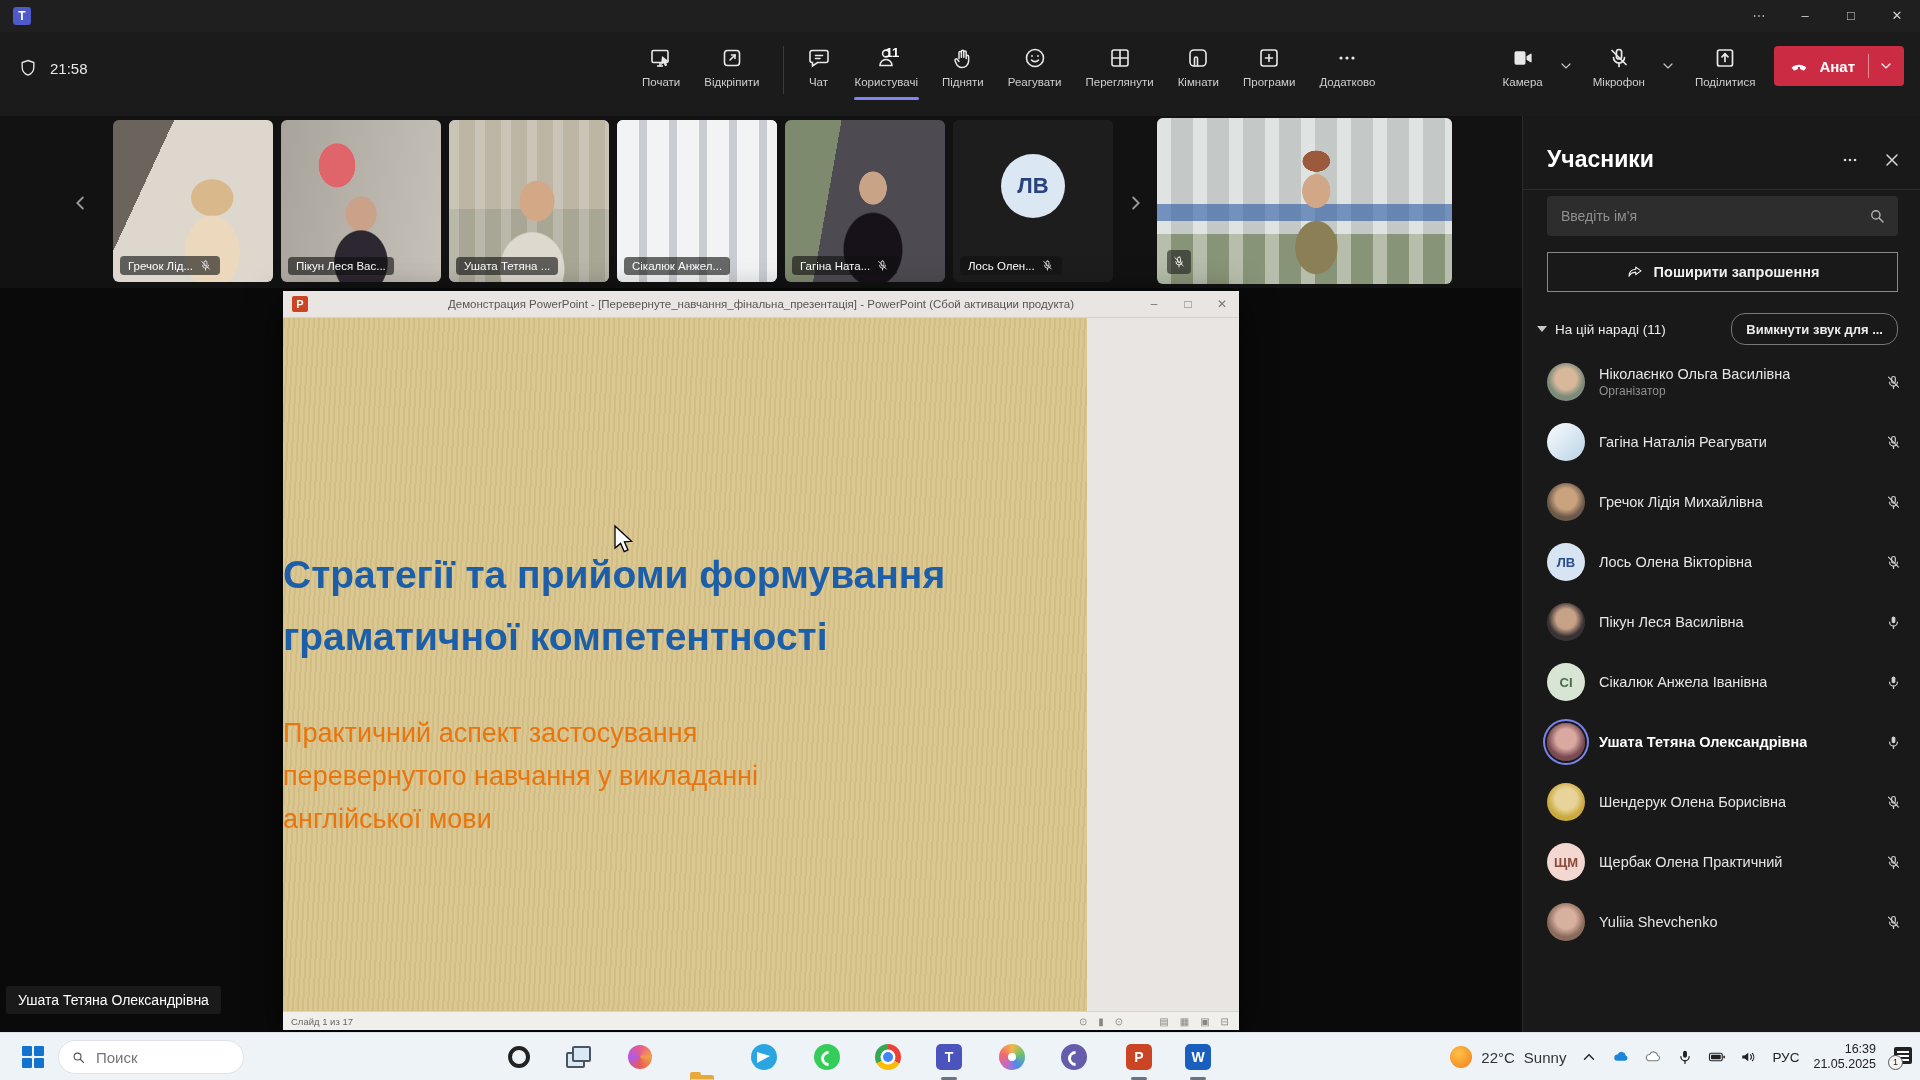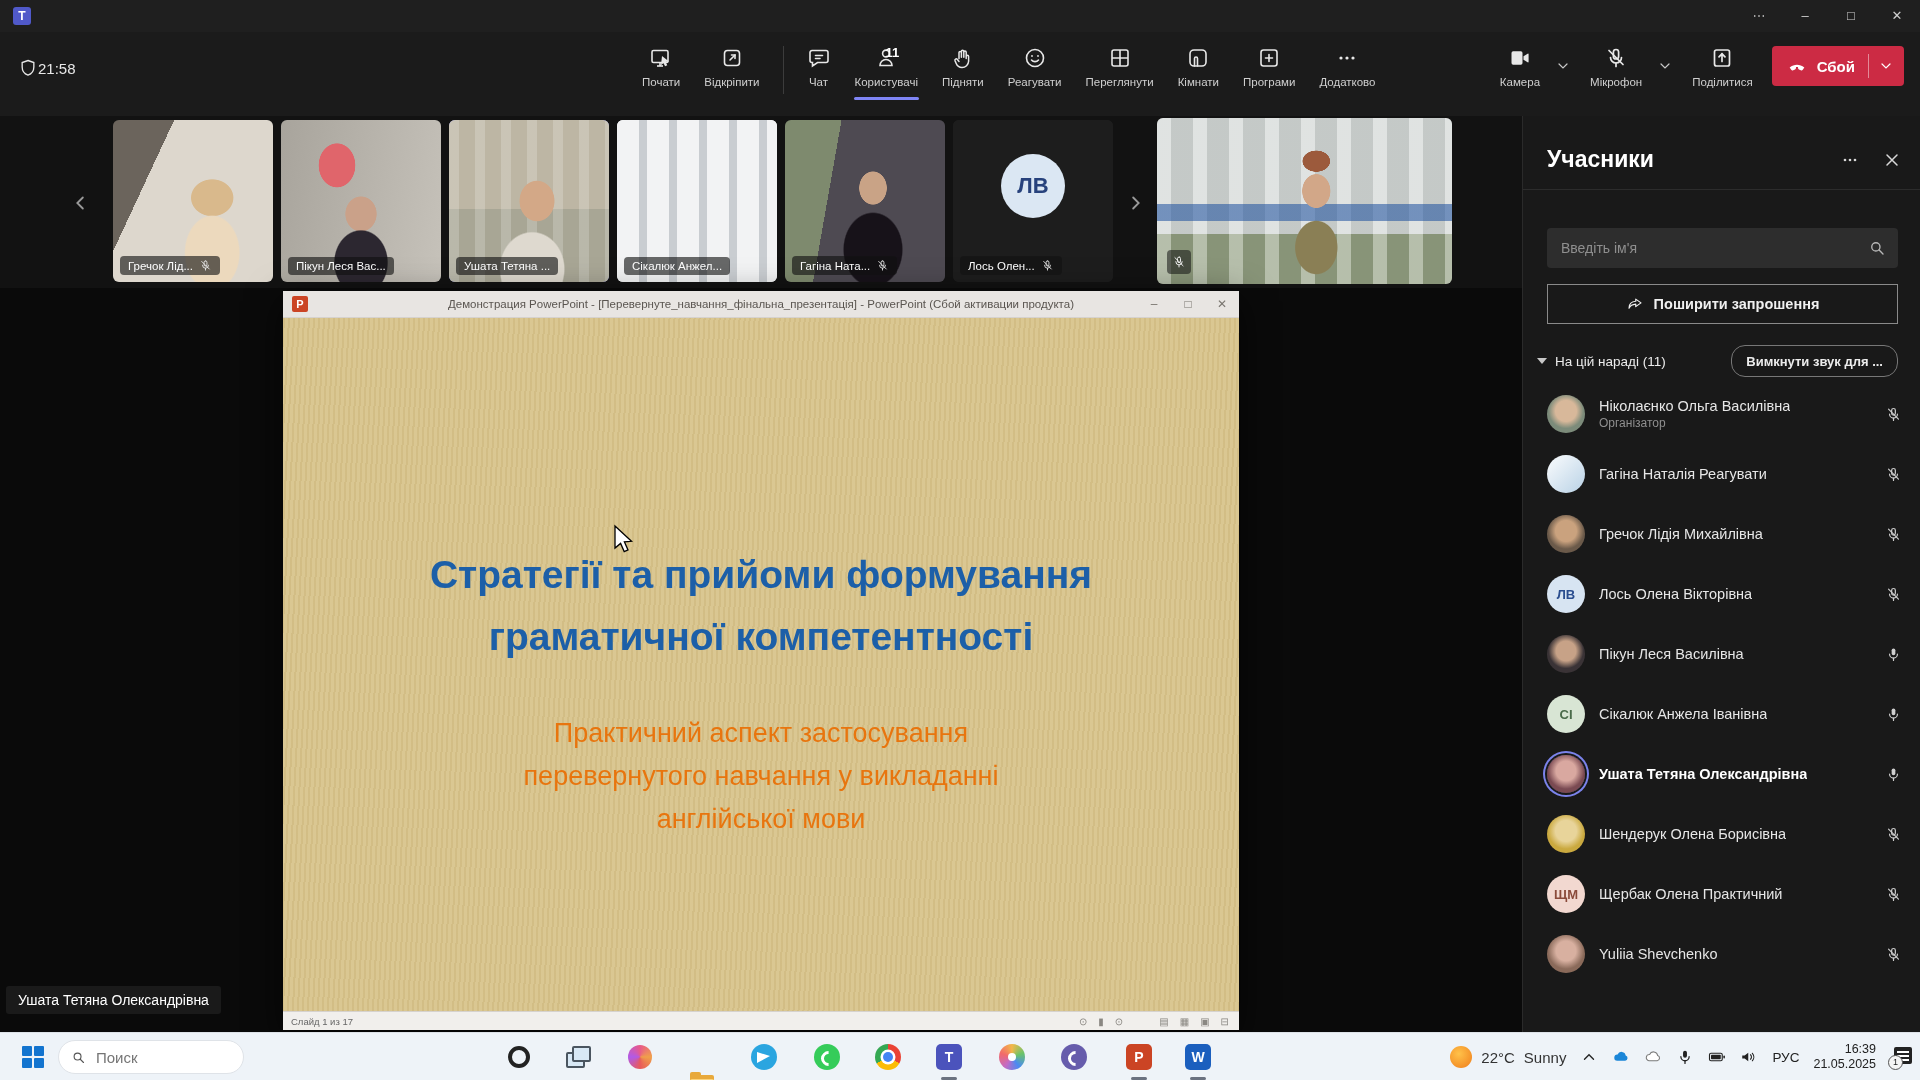--- a/index.html
+++ b/index.html
@@ -10,21 +10,21 @@
 
   
   #titlebar{position:absolute;left:0;top:0;width:1920px;height:32px;background:#1f1f1f;color:#e6e6e6}
   #tb-logo{position:absolute;left:13px;top:7px;width:18px;height:18px;background:#5059c9;border-radius:3px;
     color:#fff;font-size:12px;font-weight:bold;text-align:center;line-height:18px}
   #tb-title{position:absolute;left:42px;top:0;line-height:32px;font-size:13px;color:#ececec;white-space:nowrap}
   .winctl{position:absolute;top:0;height:32px;width:46px;text-align:center;line-height:32px;color:#cfcfcf;font-size:13px}
 
   
   #toolbar{position:absolute;left:0;top:32px;width:1920px;height:84px;background:#1b1b1b}
-  #tb-time{position:absolute;left:18px;top:26px;display:flex;align-items:center;gap:0;color:#e8e8e8;font-size:15px}
+  #tb-time{position:absolute;left:18px;top:26px;display:flex;align-items:center;gap:12px;color:#e8e8e8;font-size:15px}
   #tb-center{position:absolute;left:633px;top:10px;display:flex;align-items:flex-start;gap:6px}
   .tbtn{display:flex;flex-direction:column;align-items:center;gap:6px;color:#d8d8d8;padding:4px 9px;position:relative;cursor:pointer}
   .tbtn .tb-ic{width:24px;height:24px;color:#e8e8e8}
   .tb-lb{font-size:11.5px;color:#cfcfcf;white-space:nowrap}
   .tb-sep{width:1px;height:48px;background:#3c3c3c;margin:4px 8px 0}
   .tb-count{position:absolute;left:40px;top:3px;font-size:13px;font-weight:bold;color:#fff}
   .tb-activebar{position:absolute;left:8px;right:8px;bottom:-8px;height:3px;border-radius:2px;background:#7f85f5}
   #tb-right{position:absolute;right:16px;top:10px;display:flex;align-items:flex-start;gap:10px}
   .devgrp{display:flex;align-items:flex-start}
   .devchev{width:16px;height:16px;color:#c8c8c8;margin-top:16px;margin-left:6px}
@@ -73,42 +73,42 @@
   .spot-mic .ic{width:14px;height:14px;color:#f0f0f0}
 
   
   #ppt{position:absolute;left:283px;top:291px;width:956px;height:739px;background:#e8e5e2;
     box-shadow:0 10px 36px rgba(0,0,0,.65);border-radius:2px}
   #ppt-titlebar{position:absolute;left:0;top:0;width:100%;height:26px;background:#e8e5e2;border-bottom:1px solid #d6d2ce}
   #ppt-icon{position:absolute;left:9px;top:5px;width:16px;height:16px;background:#cb4424;border-radius:2px;
     color:#fff;font-size:11px;font-weight:bold;text-align:center;line-height:16px}
   #ppt-title{position:absolute;left:0;right:0;top:0;text-align:center;line-height:26px;font-size:11.5px;color:#5a5550;white-space:nowrap}
   .pptctl{position:absolute;top:0;height:26px;width:34px;text-align:center;line-height:26px;color:#7a7670;font-size:12px}
-  #slide{position:absolute;left:0;top:27px;width:956px;height:694px;overflow:hidden;text-align:center;
+  #slide{position:absolute;left:0;top:27px;width:804px;height:694px;overflow:hidden;
     background:repeating-linear-gradient(93deg,rgba(135,100,40,.07) 0 2px,rgba(255,255,255,.05) 2px 5px),#d8c48c}
   .slide-title{margin-top:226px;font-size:39px;line-height:62px;font-weight:bold;color:#1c5fa8}
   .slide-sub{margin-top:44px;font-size:27px;line-height:43px;color:#e8750e}
   #ppt-status{position:absolute;left:0;bottom:0;width:100%;height:18px;background:#f1efec;border-top:1px solid #d6d2ce;
     display:flex;align-items:center;font-size:9.5px;color:#666}
   #ppt-status .st-left{margin-left:8px}
   #ppt-status .st-icons{margin-left:auto;margin-right:10px;display:flex;gap:11px;color:#8a8782;font-size:10px}
   #cursor{position:absolute;left:612px;top:524px;z-index:40}
 
   
   #presenter{position:absolute;left:6px;top:986px;background:rgba(28,28,28,.88);color:#fff;
     font-size:14px;padding:6px 12px;border-radius:3px}
 
   
   #panel{position:absolute;left:1522px;top:116px;width:398px;height:916px;background:#191919;
     border-left:1px solid #2a2a2a;box-sizing:border-box;padding:30px 0 0 0;color:#e6e6e6}
   #panel-head{display:flex;align-items:center;padding:0 18px 16px 24px;border-bottom:1px solid #2c2c2c}
   #panel-title{font-size:23px;font-weight:bold;color:#fff}
   #panel-head .ph-ic{margin-left:auto;width:20px;height:20px;color:#d8d8d8;cursor:pointer}
   #panel-head .ph-ic + .ph-ic{margin-left:22px}
-  #panel-search{margin:38px 22px 16px 24px;height:40px;background:#2d2d2d;border-radius:4px;
+  #panel-search{margin:6px 22px 16px 24px;height:40px;background:#2d2d2d;border-radius:4px;
     display:flex;align-items:center;padding:0 12px}
   #panel-search input{flex:1;background:transparent;border:0;outline:0;color:#d8d8d8;font-size:14px;
     font-family:"Liberation Sans",sans-serif}
   #panel-search input::placeholder{color:#8f8f8f}
   #panel-search .ic{width:18px;height:18px;color:#b8b8b8}
   #invite-btn{margin:0 22px 22px 24px;height:38px;border:1px solid #8a8a8a;border-radius:0;
     display:flex;align-items:center;justify-content:center;gap:10px;font-size:14.5px;font-weight:bold;
     color:#f0f0f0;cursor:pointer}
   #invite-btn .ic{width:18px;height:18px;color:#f0f0f0}
   #section-row{display:flex;align-items:center;margin:0 22px 8px 14px;height:30px}
@@ -395,21 +395,21 @@
       <div class="tbtn">
         <svg class="ic tb-ic">
             <use href="#i-share"></use>
           </svg>
         <div class="tb-lb">Поділитися</div>
       </div>
       <div id="leave-btn">
         <svg class="ic" width="22" height="22">
             <use href="#i-phone"></use>
           </svg>
-        <span class="lv-lb">Сбой</span>
+        <span class="lv-lb">Анат</span>
         <div class="leave-sep"></div>
         <svg class="ic" width="16" height="16">
             <use href="#i-chev"></use>
           </svg>
       </div>
     </div>
   </div>
 
   <div id="strip-band"></div>
   <div class="strip-chev" style="left:68px">

